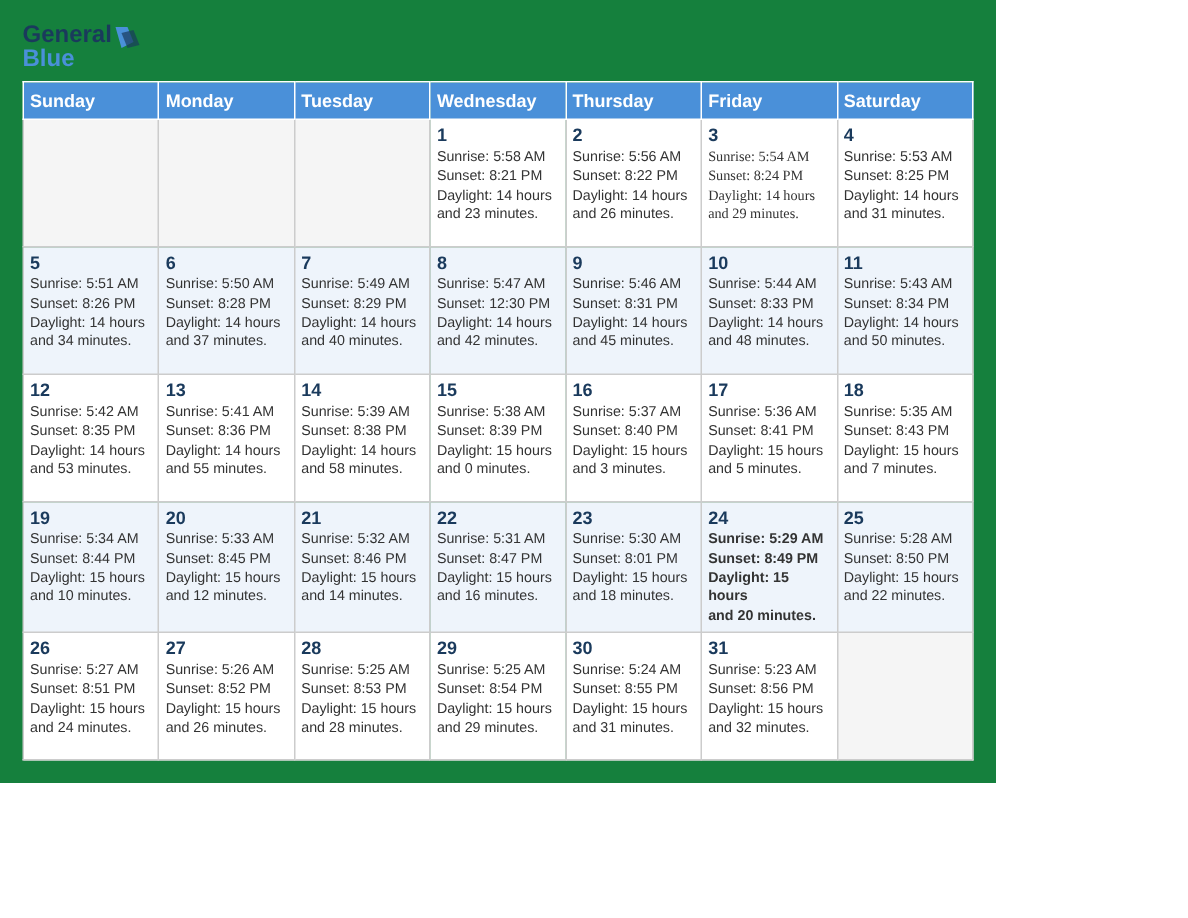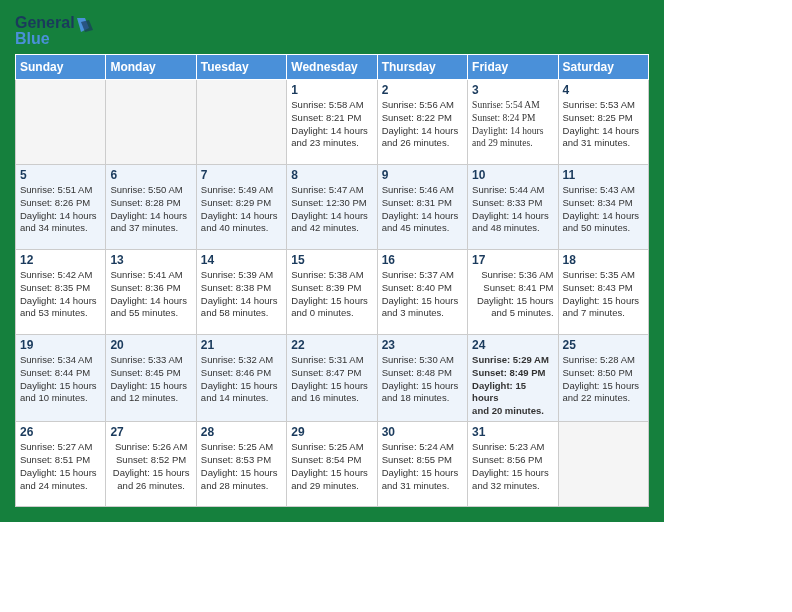--- a/index.html
+++ b/index.html
@@ -231,21 +231,21 @@
           </td>
           <td>
             <span class="day-number">16</span>
             <div class="day-info" style="white-space: pre-line;">Sunrise: 5:37 AM
 Sunset: 8:40 PM
 Daylight: 15 hours
 and 3 minutes.</div>
           </td>
           <td>
             <span class="day-number">17</span>
-            <div class="day-info" style="white-space: pre-line; text-align: right;">Sunrise: 5:36 AM
+            <div class="day-info" style="white-space: pre-line;">Sunrise: 5:36 AM
 Sunset: 8:41 PM
 Daylight: 15 hours
 and 5 minutes.</div>
           </td>
           <td>
             <span class="day-number">18</span>
             <div class="day-info" style="white-space: pre-line;">Sunrise: 5:35 AM
 Sunset: 8:43 PM
 Daylight: 15 hours
 and 7 minutes.</div>
@@ -276,21 +276,21 @@
           <td>
             <span class="day-number">22</span>
             <div class="day-info" style="white-space: pre-line;">Sunrise: 5:31 AM
 Sunset: 8:47 PM
 Daylight: 15 hours
 and 16 minutes.</div>
           </td>
           <td>
             <span class="day-number">23</span>
             <div class="day-info" style="white-space: pre-line;">Sunrise: 5:30 AM
-Sunset: 8:48 PM
+Sunset: 8:01 PM
 Daylight: 15 hours
 and 18 minutes.</div>
           </td>
           <td>
             <span class="day-number">24</span>
             <div class="day-info" style="white-space: pre-line; font-weight: bold;">Sunrise: 5:29 AM
 Sunset: 8:49 PM
 Daylight: 15 hours
 and 20 minutes.</div>
           </td>
@@ -305,21 +305,21 @@
         <tr>
           <td>
             <span class="day-number">26</span>
             <div class="day-info" style="white-space: pre-line;">Sunrise: 5:27 AM
 Sunset: 8:51 PM
 Daylight: 15 hours
 and 24 minutes.</div>
           </td>
           <td>
             <span class="day-number">27</span>
-            <div class="day-info" style="white-space: pre-line; text-align: center;">Sunrise: 5:26 AM
+            <div class="day-info" style="white-space: pre-line;">Sunrise: 5:26 AM
 Sunset: 8:52 PM
 Daylight: 15 hours
 and 26 minutes.</div>
           </td>
           <td>
             <span class="day-number">28</span>
             <div class="day-info" style="white-space: pre-line;">Sunrise: 5:25 AM
 Sunset: 8:53 PM
 Daylight: 15 hours
 and 28 minutes.</div>

